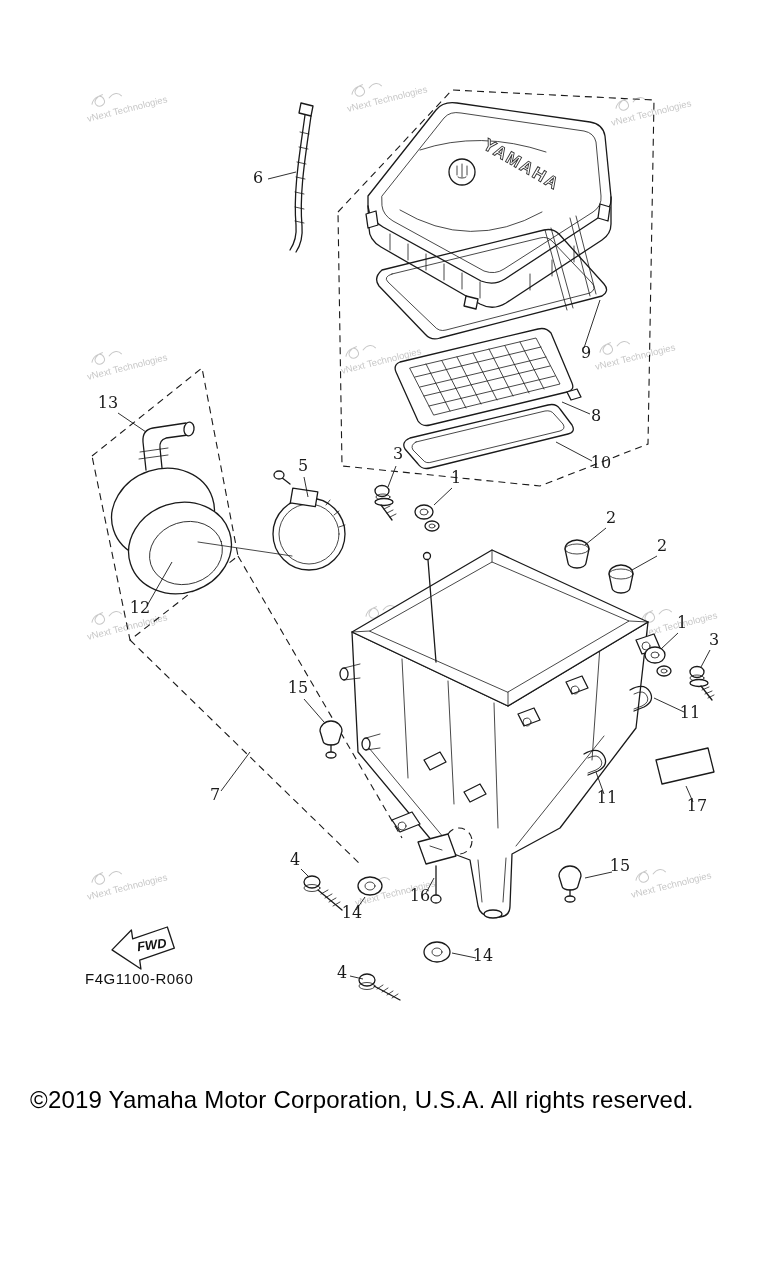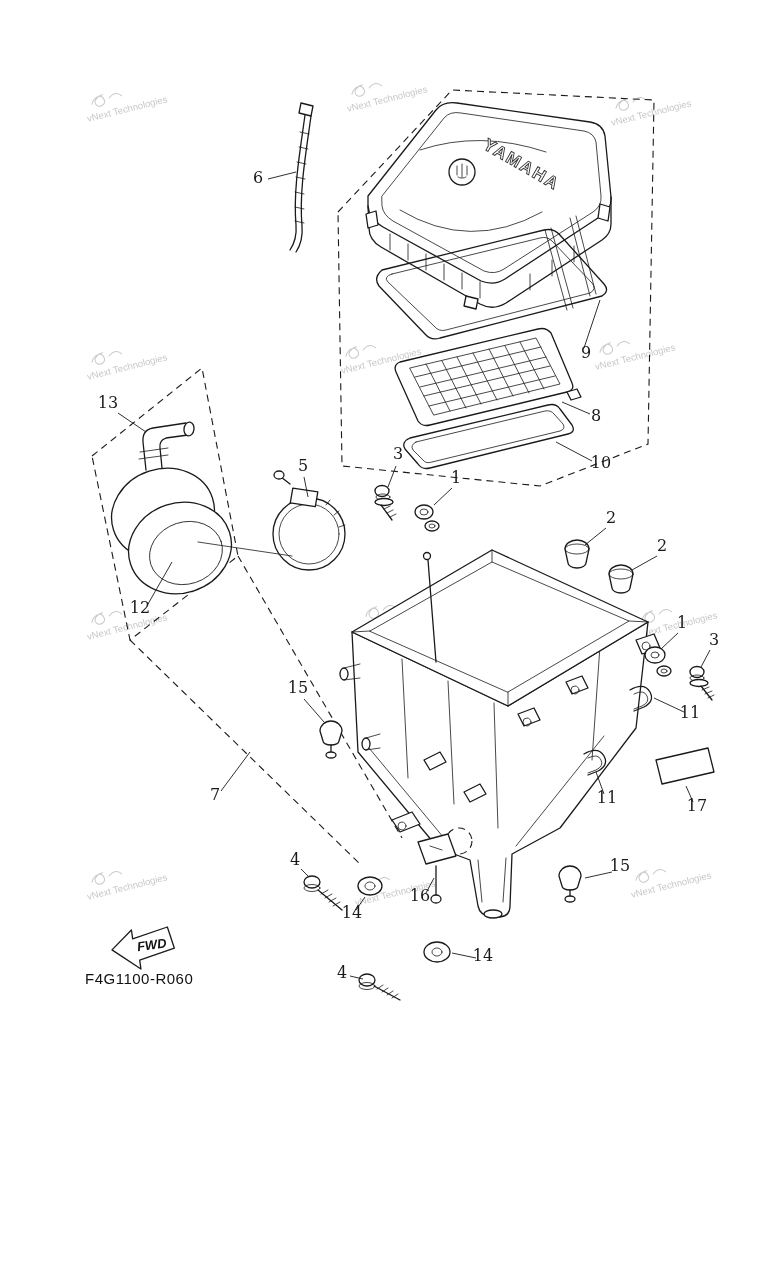--- a/index.html
+++ b/index.html
@@ -307,13 +307,14 @@
       </g>
 
     <g transform="rotate(-8 140 948)">
       <path class="fw" d="M112,946 L134,929 L134,938 L170,931 L174,953 L138,960 L138,969 Z"></path>
       <text class="fwd" x="152" y="951">FWD</text>
     </g>
 
     <text class="code" x="85" y="984">F4G1100-R060</text>
   </svg>
 
+  <div class="copyright">©2019 Yamaha Motor Corporation, U.S.A. All rights reserved.</div>
 </div>
 
 </body></html>

